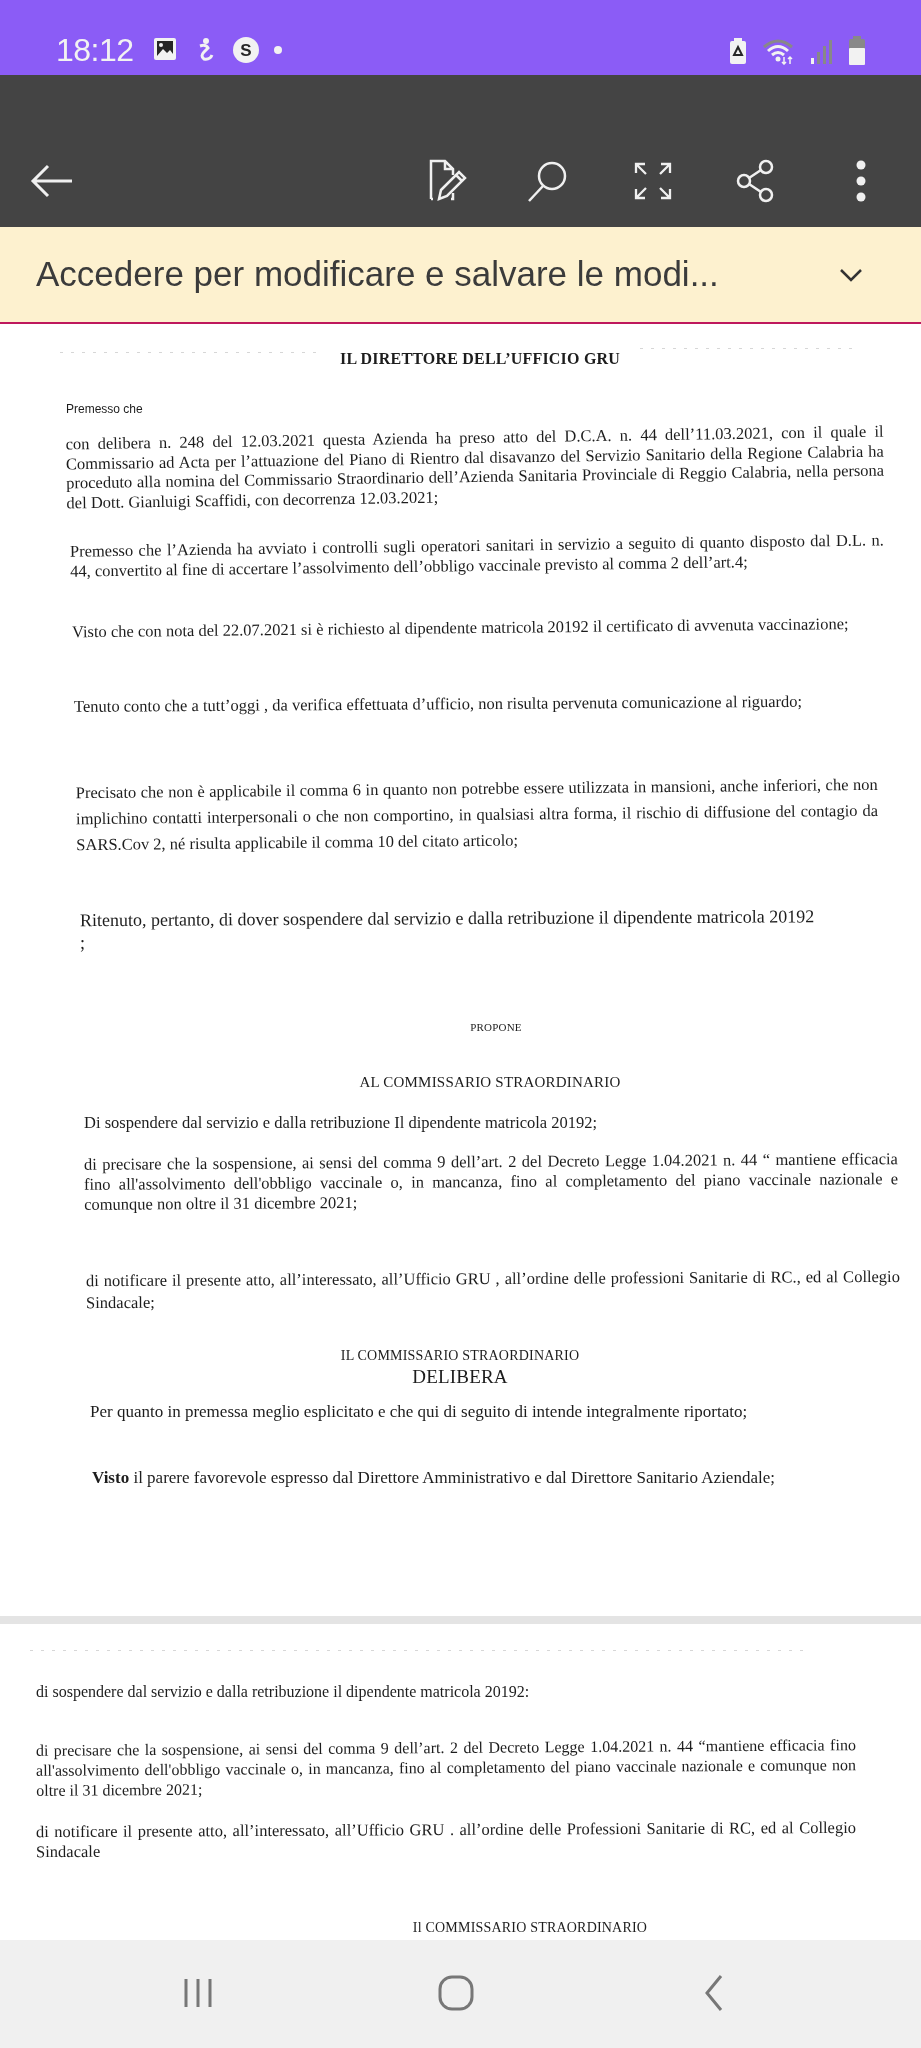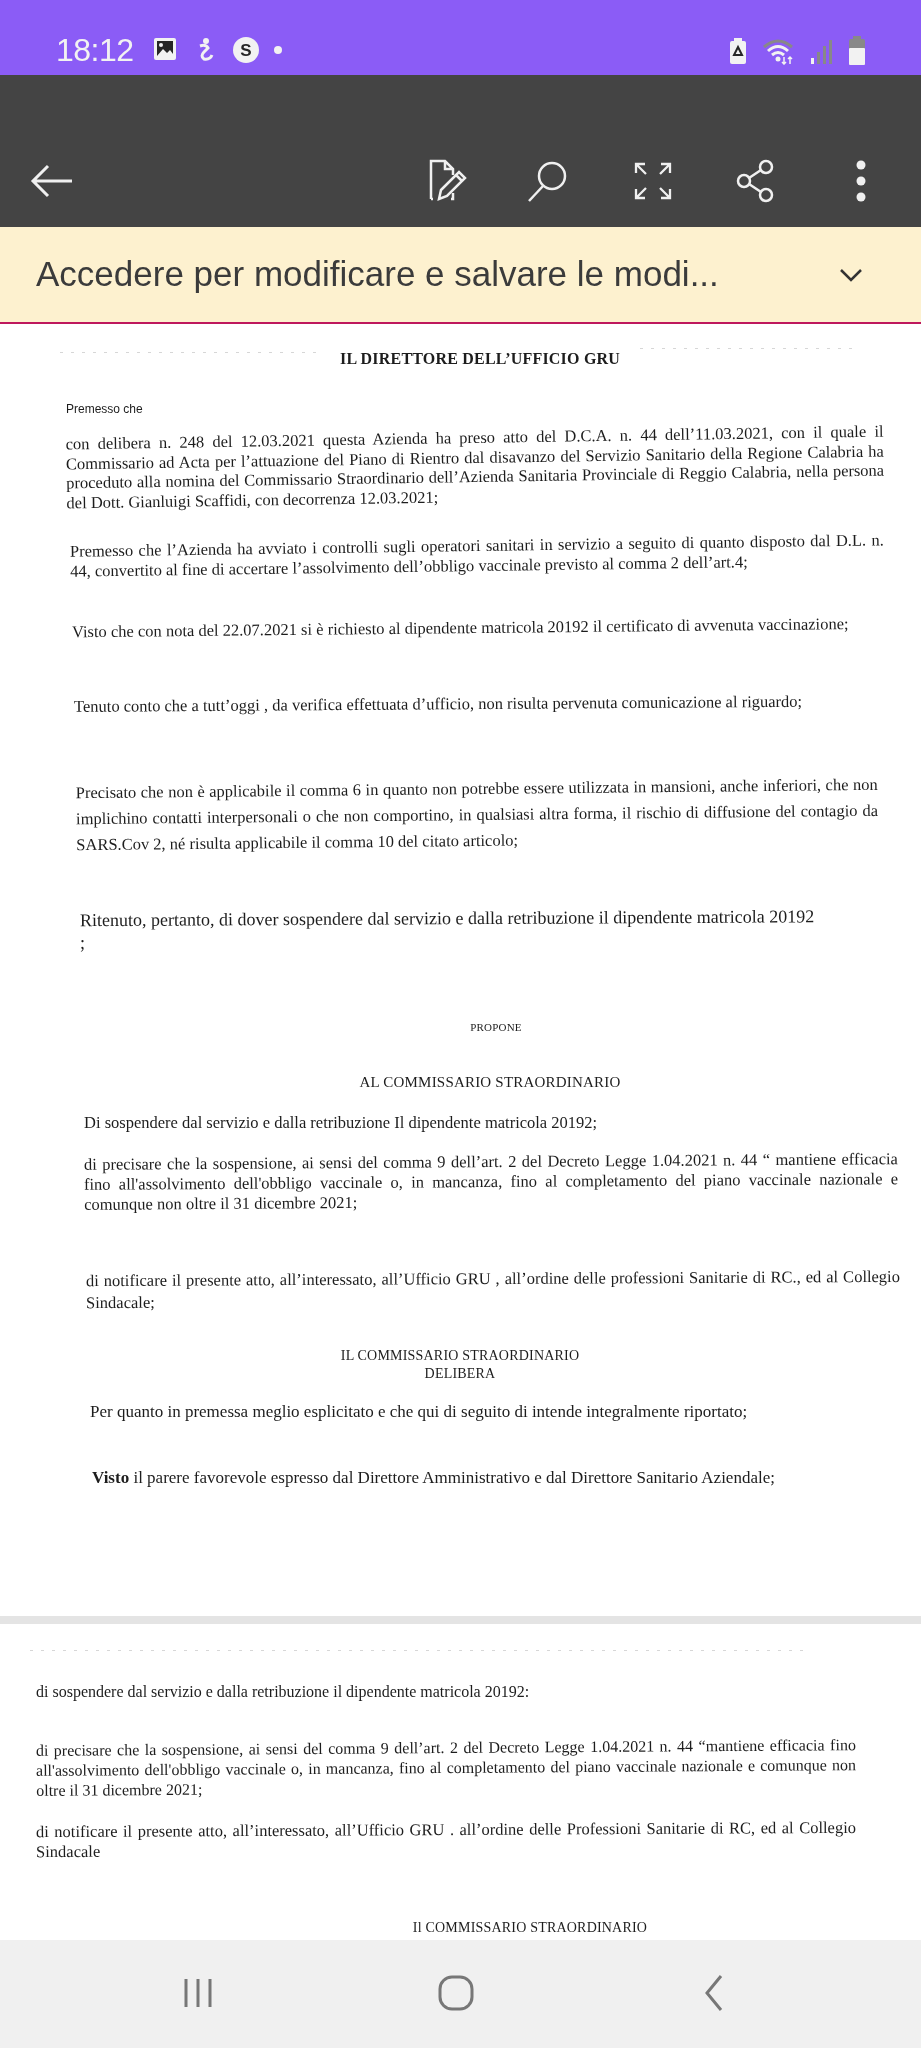--- a/index.html
+++ b/index.html
@@ -199,21 +199,21 @@
     <div class="h-center" style="left:386px; top:697px; width:220px; font-size:11px;">PROPONE</div>
     <div class="h-center" style="left:330px; top:750px; width:320px; font-size:15px;">AL COMMISSARIO STRAORDINARIO</div>
 
     <div class="p" style="left:84px; top:789px; width:780px;">Di sospendere dal servizio e dalla retribuzione Il dipendente matricola  20192;</div>
 
     <div class="p" style="left:84px; top:828px; width:814px; line-height:20px; transform:rotate(-0.4deg);">di precisare che la sospensione, ai sensi del comma 9 dell’art. 2 del Decreto Legge 1.04.2021 n. 44 “ mantiene efficacia  fino all'assolvimento dell'obbligo  vaccinale  o,  in  mancanza,  fino  al completamento del piano vaccinale nazionale e comunque non  oltre  il 31 dicembre 2021;</div>
 
     <div class="p" style="left:86px; top:944px; width:814px; line-height:22px; transform:rotate(-0.3deg);">di notificare il presente atto, all’interessato, all’Ufficio GRU , all’ordine delle professioni Sanitarie di RC., ed al Collegio Sindacale;</div>
 
     <div class="h-center" style="left:300px; top:1024px; width:320px; font-size:14px;">IL COMMISSARIO STRAORDINARIO</div>
-    <div class="h-center" style="left:380px; top:1042px; width:160px; font-size:14px;">DELIBERA</div>
+    <div class="h-center" style="left:380px; top:1042px; width:160px; font-size:19px;">DELIBERA</div>
 
     <div class="p" style="left:92px; top:1144px; width:800px; font-size:17px;"><b>Visto</b><span> il parere favorevole espresso dal Direttore Amministrativo e dal Direttore Sanitario Aziendale;</span></div>
 
     <div class="p" style="left:90px; top:1078px; width:800px; font-size:17px;">Per quanto in premessa meglio esplicitato e che qui di seguito di intende integralmente riportato;</div>
   </div>
 
   <div class="page-gap"></div>
 
   <div class="page page2">
     <div class="scanline" style="left:30px; top:26px; width:780px;"></div>

